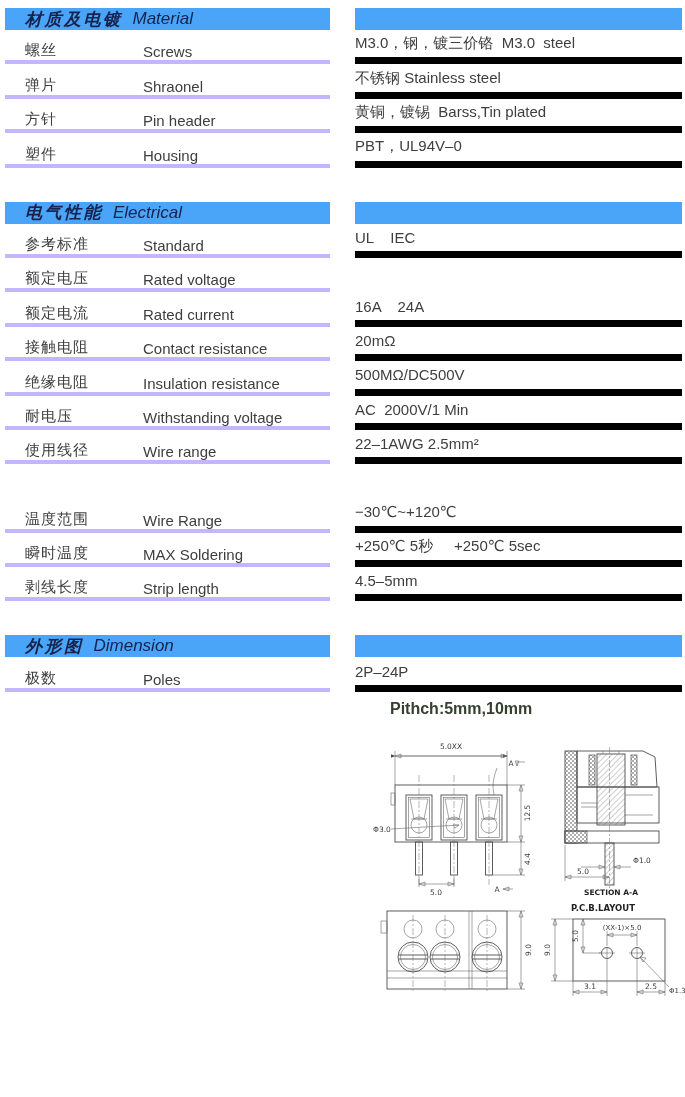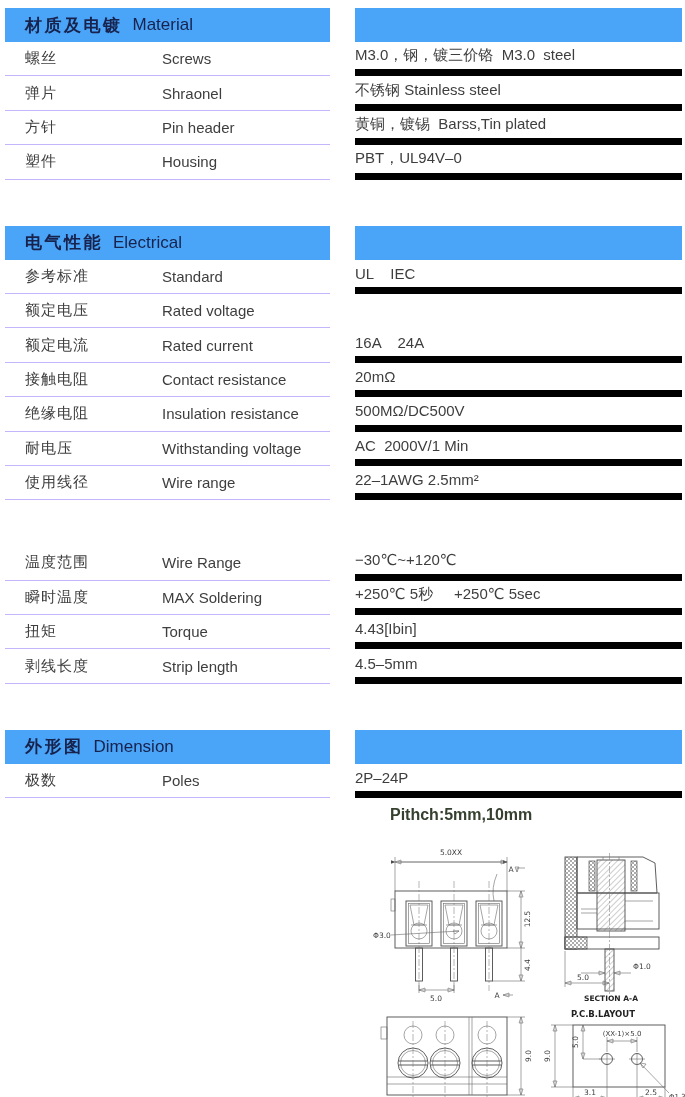--- a/index.html
+++ b/index.html
@@ -1,29 +1,29 @@
 <!DOCTYPE html>
 <html><head>
 <meta charset="utf-8">
 <style>
   html,body{margin:0;padding:0;background:#fff;}
   body{width:685px;font-family:"Liberation Sans","DejaVu Sans",sans-serif;color:#3e3e3e;}
   .page{position:relative;width:685px;height:1097px;background:#fff;overflow:hidden;}
   .content{padding:8px 3px 0 5px;}
-  .sec + .sec{margin-top:46px;}
+  .sec + .sec{margin-top:34px;}
   
-  .sec-head{display:flex;height:34px;}
+  .sec-head{display:flex;height:22px;font-style:italic;}
   .head-left{width:325px;background:#4aa4f7;display:flex;align-items:center;padding-left:20px;box-sizing:border-box;}
   .head-gap{width:25px;}
   .head-right{flex:1;background:#4aa4f7;}
   .head-cn{font-size:17px;font-weight:bold;color:#17224d;letter-spacing:2.5px;}
   .head-en{font-size:17px;color:#17224d;margin-left:10px;}
   
   .row{display:flex;height:34.4px;}
-  .row-left{width:325px;box-sizing:border-box;border-bottom:1px solid #c4b5fd;display:flex;align-items:center;gap:19px;}
+  .row-left{width:325px;box-sizing:border-box;border-bottom:4px solid #c4b5fd;display:flex;align-items:flex-end;}
   .row-gap{width:25px;}
   .row-right{flex:1;box-sizing:border-box;border-bottom:7px solid #000000;display:flex;align-items:center;justify-content:flex-start;}
   .cell-cn{font-size:15px;padding-left:20px;width:118px;letter-spacing:1px;box-sizing:content-box;}
   .cell-en{font-size:15px;}
   .cell-val{font-size:15px;white-space:pre;}
   
   .pitch-note{margin:8px 0 15px 385px;font-size:16px;font-weight:bold;color:#35402f;}
   .drawing{position:relative;margin-left:350px;width:333px;height:260px;}
   .drawing svg{position:absolute;}
   .dwg-stroke{stroke:#4c4c4c;fill:none;stroke-width:0.9;}
@@ -183,30 +183,20 @@
             <span class="cell-cn">瞬时温度</span>
             <span class="cell-en">MAX Soldering</span>
           </div>
         <div class="row-gap"></div>
         <div class="row-right">
             <span class="cell-val">+250℃ 5秒     +250℃ 5sec</span>
           </div>
       </div>
       <div class="row">
         <div class="row-left">
-            <span class="cell-cn">扭矩</span>
-            <span class="cell-en">Torque</span>
-          </div>
-        <div class="row-gap"></div>
-        <div class="row-right">
-            <span class="cell-val">4.43[Ibin]</span>
-          </div>
-      </div>
-      <div class="row">
-        <div class="row-left">
             <span class="cell-cn">剥线长度</span>
             <span class="cell-en">Strip length</span>
           </div>
         <div class="row-gap"></div>
         <div class="row-right">
             <span class="cell-val">4.5–5mm</span>
           </div>
       </div>
     </div>
 

